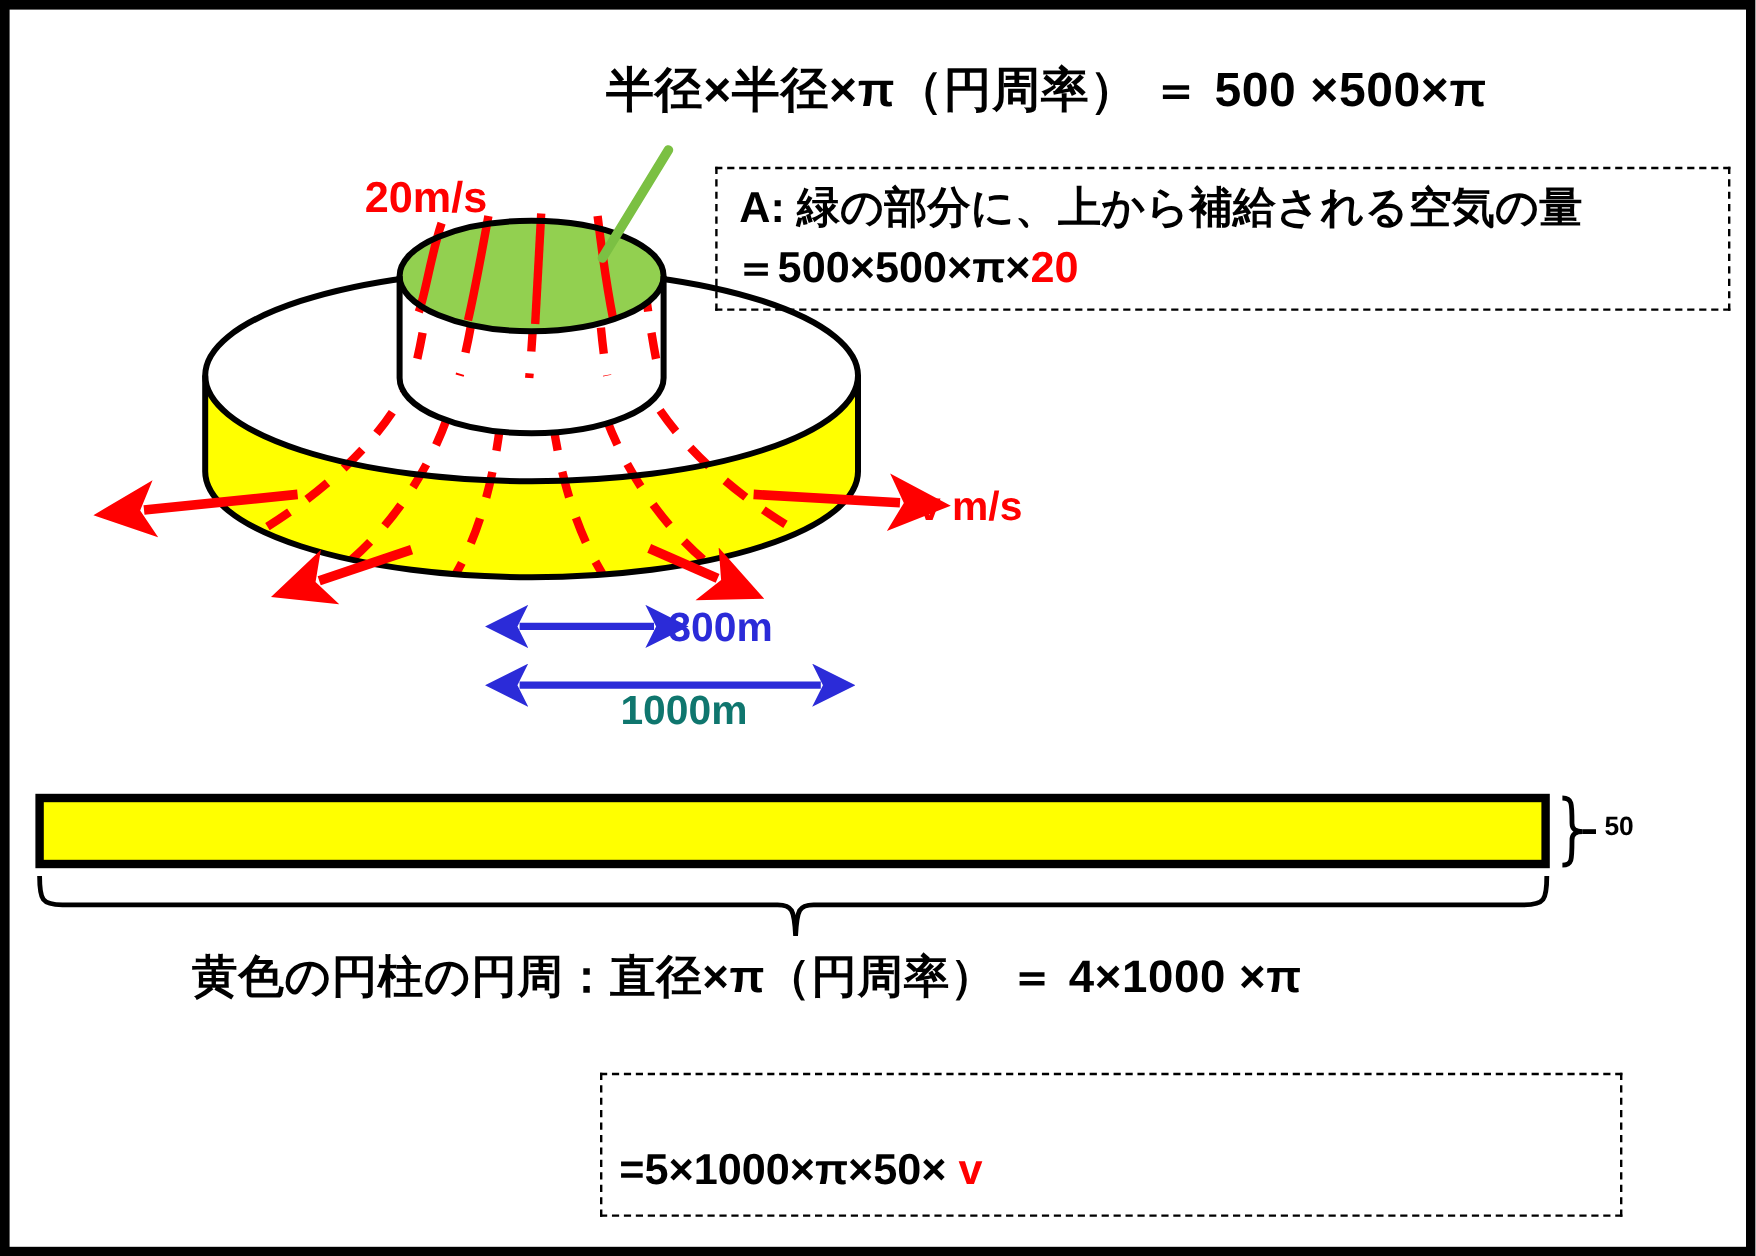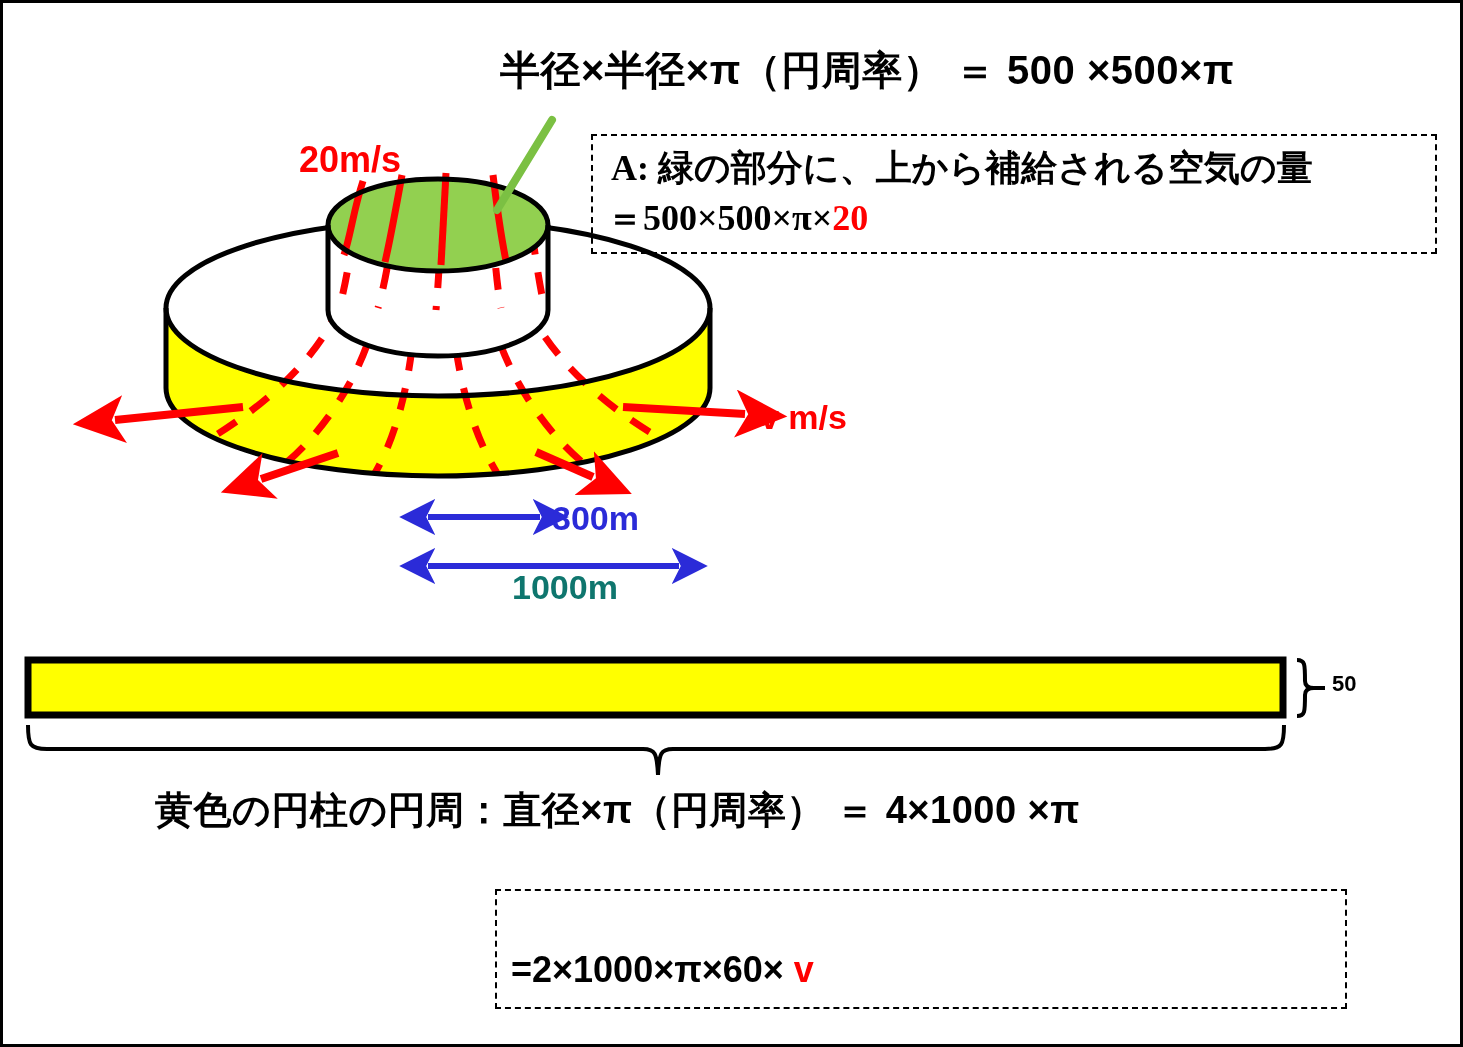--- a/index.html
+++ b/index.html
@@ -10,21 +10,21 @@
   }
   body {
     font-family: "Liberation Sans", "DejaVu Sans", sans-serif;
   }
   #page {
     position: relative;
     width: 1463px;
     height: 1047px;
     background: #ffffff;
     box-sizing: border-box;
-    border: 3px solid #000000;
+    border: 8px solid #000000;
     overflow: hidden;
     padding-left: 32px;
   }
   #art {
     position: absolute;
     left: 0;
     top: 0;
     width: 1463px;
     height: 1047px;
   }
@@ -47,21 +47,20 @@
     position: absolute;
     border: 2px dashed #000000;
     background: transparent;
     box-sizing: border-box;
   }
   #box-a {
     left: 588px;
     top: 131px;
     width: 846px;
     height: 120px;
-    font-family: Liberation Serif, serif;
   }
   #box-b {
     left: 492px;
     top: 886px;
     width: 852px;
     height: 120px;
   }
   .callout .line1 {
     position: absolute;
     left: 18px;
@@ -212,21 +211,21 @@
   </svg>
 
   <div class="txt" id="top-formula">半径×半径×π（円周率） ＝ 500 ×500×π</div>
 
   <div class="callout" id="box-a">
     <div class="line1">A: 緑の部分に、上から補給される空気の量</div>
     <div class="line2"><span>＝500×500×π×</span><span class="red">20</span></div>
   </div>
 
   <div class="callout" id="box-b">
-    <div class="line2"><span>=2×1000×π×60× </span><span class="red">v</span></div>
+    <div class="line2"><span>=5×1000×π×50× </span><span class="red">v</span></div>
   </div>
 
   <div class="txt" id="label-20ms">20m/s</div>
 
   <div class="txt" id="label-vms">v m/s</div>
 
   <div class="txt" id="label-500m">300m</div>
 
   <div class="txt" id="label-1000m">1000m</div>
 

